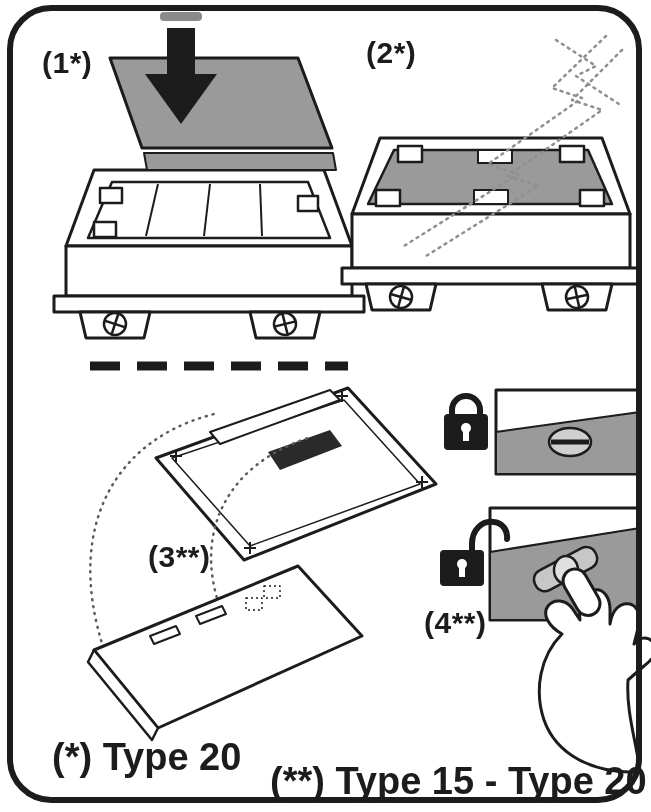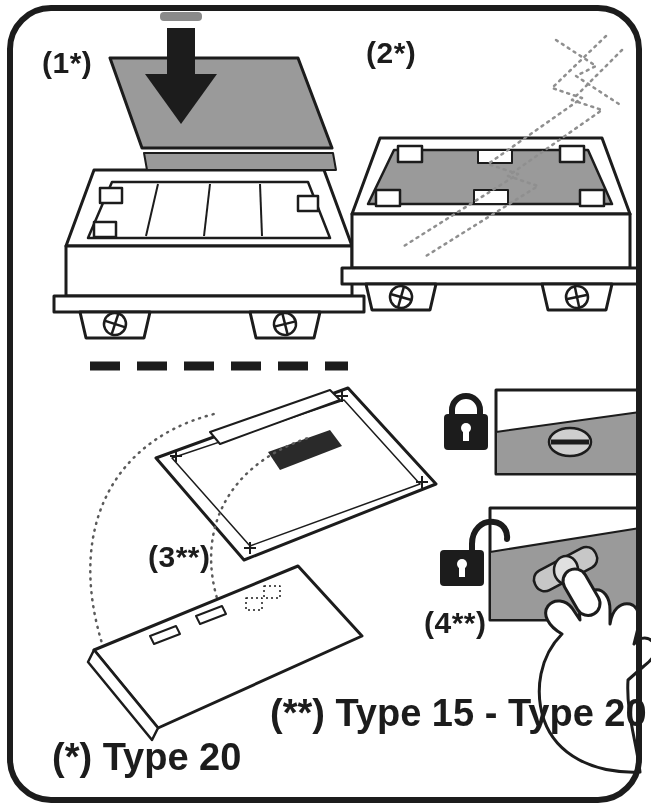--- a/index.html
+++ b/index.html
@@ -43,21 +43,21 @@
   .step3-lbl { left: 148px; top: 540px; }
   .step4-lbl { left: 424px; top: 606px; }
   .caption {
     position: absolute;
     font-weight: 700;
     color: #1c1c1c;
     font-size: 38px;
     white-space: nowrap;
   }
   .caption-left  { left: 52px;  top: 736px; }
-  .caption-right { left: 270px; top: 692px; }
+  .caption-right { left: 270px; top: 760px; }
 </style>
 </head>
 <body>
 
 <div class="frame">
 
   <svg class="diagram-svg" width="651" height="812" viewBox="0 0 651 812">
 
     <g fill="none" stroke="#1c1c1c" stroke-width="3" stroke-linejoin="round">
 

